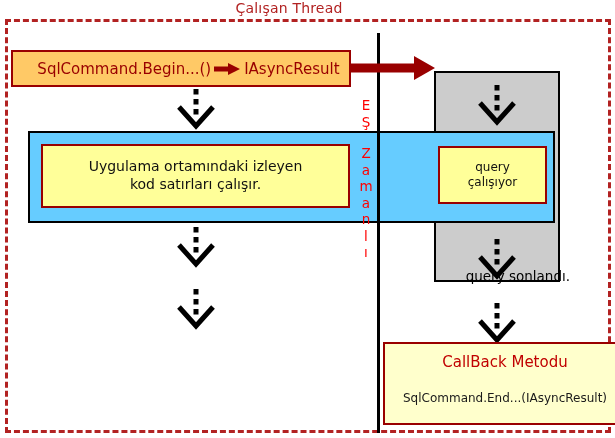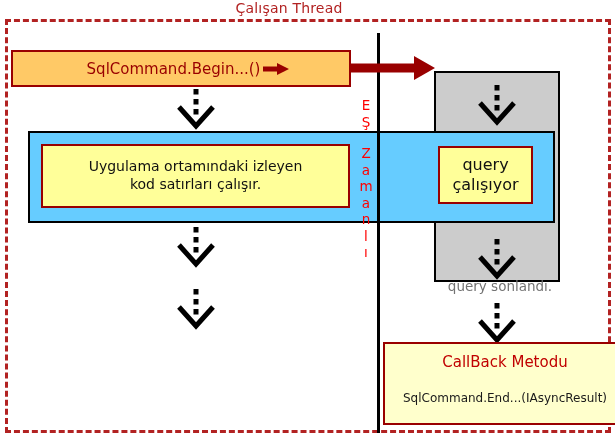--- a/index.html
+++ b/index.html
@@ -34,25 +34,25 @@
     display:flex; align-items:center; justify-content:center; gap:3px;
     color:var(--dark_red,#990000); font-size:15px; white-space:nowrap;padding-left:15px;
   }
 
   .yellow-box {
     background:var(--yellow_fill,#FFFF99); border:2px solid var(--dark_red,#990000);
     display:flex; flex-direction:column; align-items:center; justify-content:center;
     color:#111; text-align:center;
   }
   .work-box { left:41px; top:144px; width:309px; height:64px; font-size:14px; line-height:1.28; }
-  .query-box { left:438px; top:146px; width:95px; height:58px; font-size:16px; line-height:1.25; }
+  .query-box { left:438px; top:146px; width:109px; height:58px; font-size:12px; line-height:1.25; }
 
   .query-done {
-    left:430px; top:278px; width:140px; text-align:center;
-    font-size:13.5px; color:#737373; white-space:nowrap;
+    left:430px; top:268px; width:140px; text-align:right;
+    font-size:13.5px; color:#000000; white-space:nowrap;
   }
 
   .callback-box {
     left:383px; top:342px; width:244px; height:83px;
     background:var(--cream_fill,#FFFFCC); border:2px solid var(--dark_red,#990000);
     text-align:center;
   }
   .callback-title { margin-top:9px; font-size:15px; color:var(--accent_red,#C00000); }
   .callback-code  { margin-top:20px; font-size:12px; color:#1a1a1a; white-space:nowrap; }
 
@@ -79,20 +79,21 @@
 
   <div class="abs blue-band"></div>
 
   <div class="abs vline"></div>
 
   <div class="abs begin-box">
     <span>SqlCommand.Begin...()</span>
     <svg width="27" height="14" viewBox="0 0 27 14" style="color:var(--dark_red,#990000)">
       <path d="M0 4.5 H14 V1 L26 7 L14 13 V9.5 H0 Z" fill="currentColor"></path>
     </svg>
+    <span>IAsyncResult</span>
   </div>
 
   <svg class="abs" style="left:350px;top:54px;color:var(--dark_red,#990000)" width="86" height="28" viewBox="0 0 86 28">
     <path d="M0 9.5 H64 V2 L85 14 L64 26 V18.5 H0 Z" fill="currentColor"></path>
   </svg>
 
   <svg class="abs" style="left:174px;top:88px" width="44" height="44" viewBox="0 0 44 44">
     <line x1="22" y1="1" x2="22" y2="31" stroke="#000" stroke-width="5" stroke-dasharray="5.5 4.5"></line>
     <path d="M5 19 L22 38 L39 19" fill="none" stroke="#000" stroke-width="5"></path>
   </svg>

